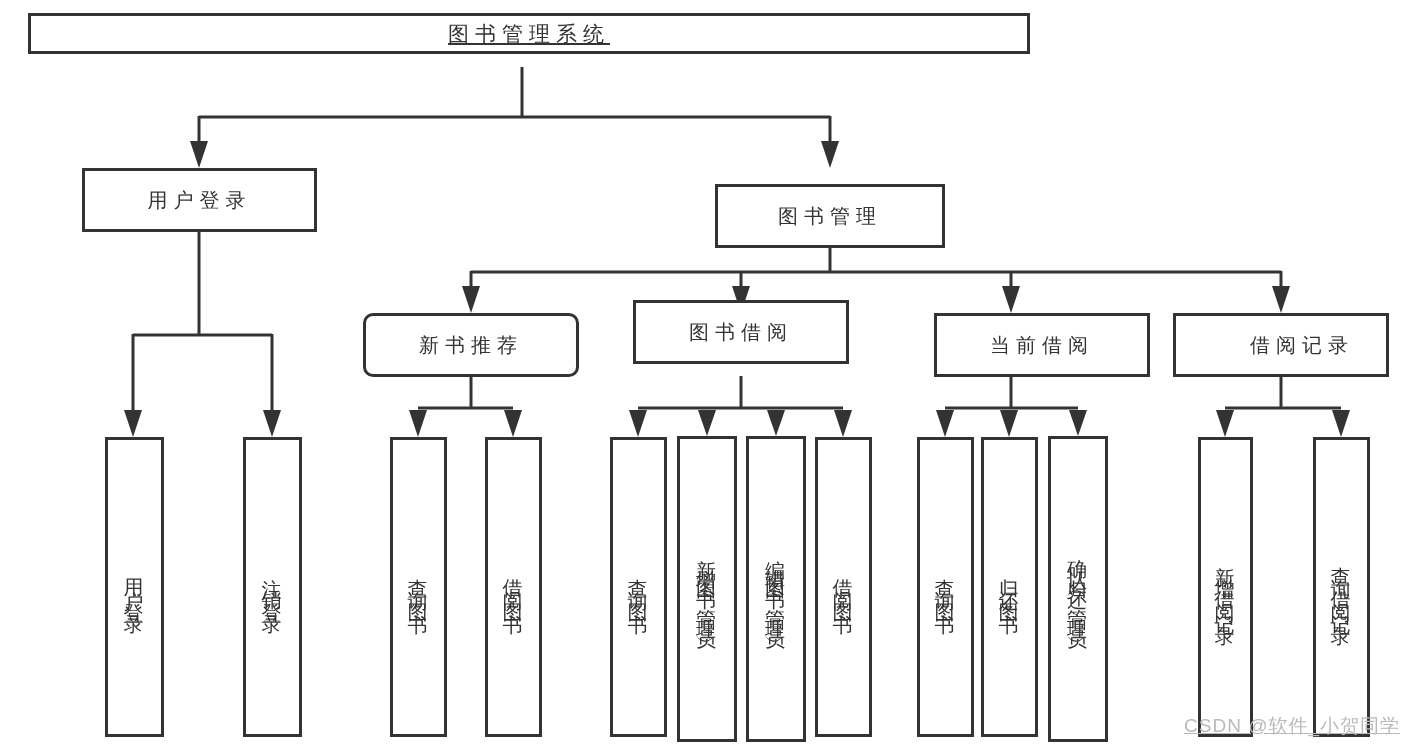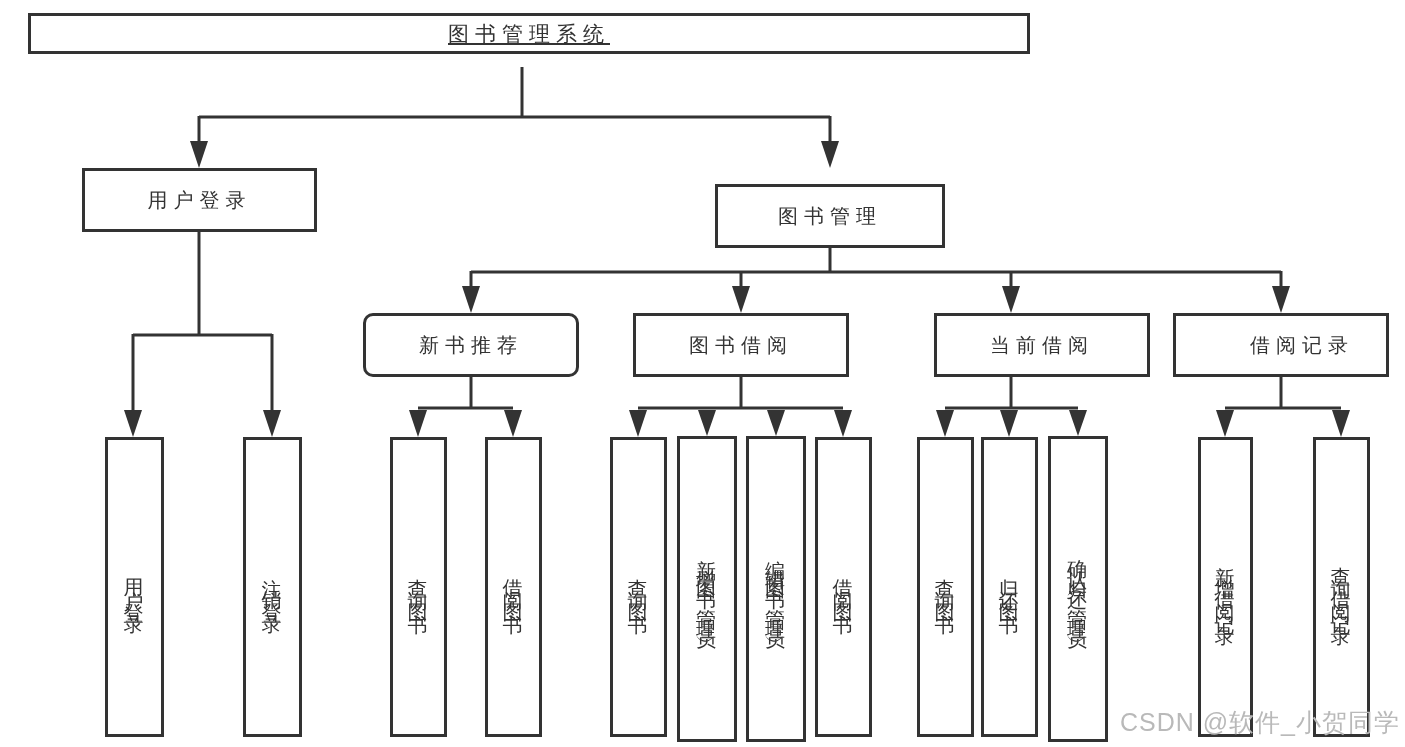--- a/index.html
+++ b/index.html
@@ -14,21 +14,21 @@
   }
   .hbox { font-size:20px; letter-spacing:6px; white-space:nowrap; }
   .root-box { font-size:21px; }
   .vtext {
     writing-mode:vertical-rl; text-orientation:mixed;
     font-size:20px; letter-spacing:12px; color:#333333; white-space:nowrap;
   }
   .admin .vtext { letter-spacing:10px; }
   .watermark {
     position:absolute; right:5px; bottom:8px;
-    font-size:25px; color:#b9b9b9; letter-spacing:1px; white-space:nowrap;
+    font-size:19px; color:#b9b9b9; letter-spacing:1px; white-space:nowrap;text-decoration:underline;
   }
 </style>
 </head>
 <body>
 
 <div class="canvas">
 
   <svg class="connectors" viewBox="0 0 1405 747" xmlns="http://www.w3.org/2000/svg">
     <g stroke="#333333" stroke-width="3" fill="none">
 
@@ -92,21 +92,21 @@
       <path d="M1332,410 L1350,410 L1341,437 Z"></path>
     </g>
   </svg>
 
   <div class="box hbox root-box" style="left:28px; top:13px; width:1002px; height:41px;text-decoration:underline;">图书管理系统</div>
 
   <div class="box hbox" style="left:82px; top:168px; width:235px; height:64px;">用户登录</div>
   <div class="box hbox" style="left:715px; top:168px; width:230px; height:64px;margin-top:16px;">图书管理</div>
 
   <div class="box hbox" style="left:363px; top:313px; width:216px; height:64px;border-radius:10px;">新书推荐</div>
-  <div class="box hbox" style="left:633px; top:313px; width:216px; height:64px;">图书借阅</div>
+  <div class="box hbox" style="left:633px; top:300px; width:216px; height:64px;">图书借阅</div>
   <div class="box hbox" style="left:903px; top:313px; width:216px; height:64px;margin-left:31px;">当前借阅</div>
   <div class="box hbox" style="left:1173px; top:313px; width:216px; height:64px;padding-left:42px;">借阅记录</div>
 
   <div class="box vbox" style="left:105px; top:437px; width:59px; height:300px;">
     <span class="vtext">用户登录</span>
   </div>
   <div class="box vbox" style="left:243px; top:437px; width:59px; height:300px;">
     <span class="vtext">注销登录</span>
   </div>
 

